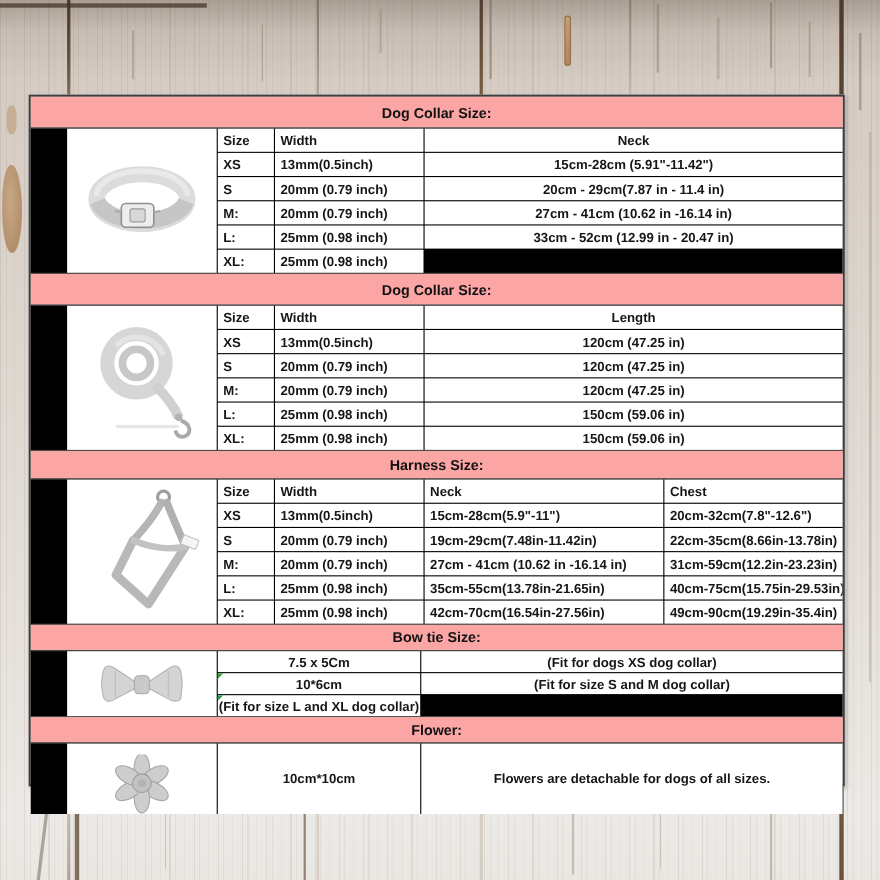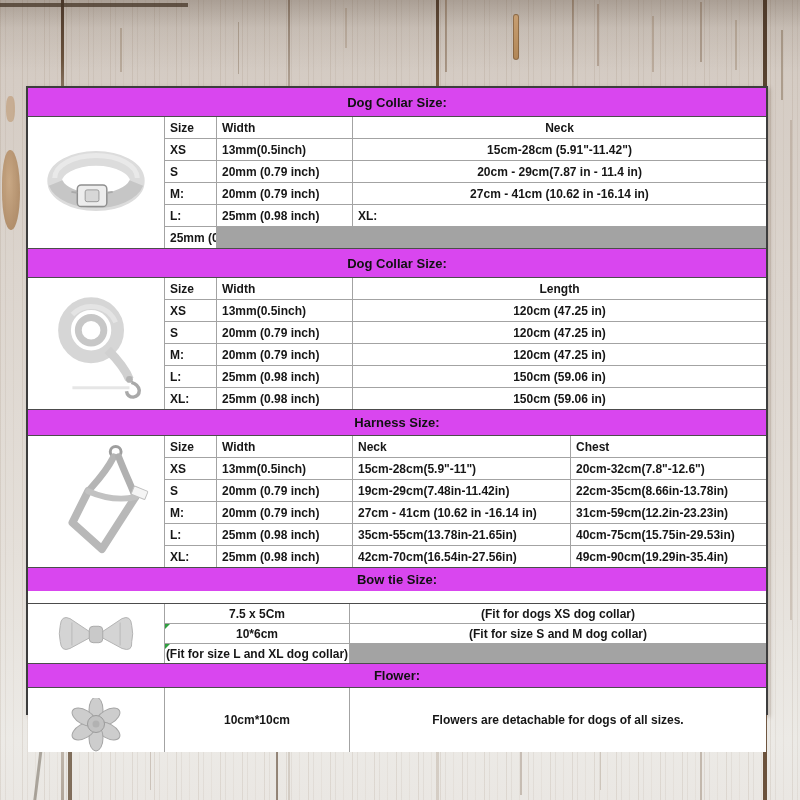--- a/index.html
+++ b/index.html
@@ -40,27 +40,27 @@
   .c13{left:781px;top:30px;width:2px;height:70px;background:rgba(110,84,58,.4);}
   .c14{left:790px;top:120px;width:2px;height:500px;background:rgba(130,105,80,.25);}
   .c15{left:150px;top:730px;width:1px;height:60px;background:rgba(110,85,60,.25);}
   .c16{left:520px;top:725px;width:2px;height:70px;background:rgba(115,90,65,.30);}
   .c17{left:600px;top:735px;width:1px;height:55px;background:rgba(120,95,68,.25);}
   .c18{left:38px;top:722px;width:3px;height:80px;transform:rotate(7deg);background:rgba(105,95,82,.5);}
 
   .panel{position:absolute;left:26px;top:86px;width:742px;height:629px;background:#fff;
     border:2px solid #3d3d3d;display:flex;flex-direction:column;
     box-shadow:2px 2px 4px rgba(90,70,50,.28);}
-  .title{display:flex;align-items:center;justify-content:center;font-weight:700;font-size:13px;color:#111;background:#d946ef;flex:0 0 auto;}
+  .title{display:flex;align-items:center;justify-content:center;font-weight:700;font-size:13px;color:#111;background:#fca5a5;flex:0 0 auto;}
   .h28{height:28px}.h25{height:25px}.h23{height:23px}
-  .t{display:grid;gap:1px;background:#a3a3a3;border-top:1px solid #4c4c4c;border-bottom:1px solid #4c4c4c;flex:0 0 auto;}
+  .t{display:grid;gap:1px;background:#000000;border-top:1px solid #4c4c4c;border-bottom:1px solid #4c4c4c;flex:0 0 auto;padding-left:33px;}
   .t>div{background:#fff;}
   .g4{grid-template-columns:136px 51px 135px 1fr;grid-auto-rows:21px;}
   .g5{grid-template-columns:136px 51px 135px 217px 1fr;grid-auto-rows:21px;}
-  .g3{grid-template-columns:136px 184px 1fr;grid-auto-rows:19px;margin-top:12px;}
+  .g3{grid-template-columns:136px 184px 1fr;grid-auto-rows:19px;}
   .gf{grid-template-columns:136px 184px 1fr;grid-auto-rows:1fr;flex:1 1 auto;border-bottom:none;}
   .c{display:flex;align-items:center;justify-content:center;font-weight:700;font-size:12px;color:#161616;position:relative;white-space:nowrap;overflow:hidden;}
   .l{justify-content:flex-start;padding-left:5px;}
   .ic{display:flex;align-items:center;justify-content:center;overflow:visible;position:relative;}
   .rs6{grid-row:1/7;grid-column:1;}
   .rs3{grid-row:1/4;grid-column:1;}
   .nt{position:absolute;left:0;top:0;width:0;height:0;border-top:5px solid #2f9e3f;border-right:5px solid transparent;}
   svg{display:block;}
 </style>
 </head>
@@ -115,20 +115,21 @@
     <div class="c l">13mm(0.5inch)</div>
     <div class="c">15cm-28cm  (5.91"-11.42")</div>
     <div class="c l">S</div>
     <div class="c l">20mm (0.79 inch)</div>
     <div class="c">20cm - 29cm(7.87 in - 11.4 in)</div>
     <div class="c l">M:</div>
     <div class="c l">20mm (0.79 inch)</div>
     <div class="c">27cm - 41cm (10.62 in -16.14 in)</div>
     <div class="c l">L:</div>
     <div class="c l">25mm (0.98 inch)</div>
+    <div class="c">33cm - 52cm (12.99 in - 20.47 in)</div>
     <div class="c l">XL:</div>
     <div class="c l">25mm (0.98 inch)</div>
   </div>
 
   <div class="title h28">Dog Collar  Size:</div>
   <div class="t g4">
     <div class="ic rs6">
       <svg width="118" height="118" viewBox="0 0 120 120">
         <circle cx="55" cy="46" r="27" fill="none" stroke="#d6d6d6" stroke-width="13"></circle>
         <circle cx="55" cy="46" r="13" fill="none" stroke="#c7c7c7" stroke-width="7"></circle>

